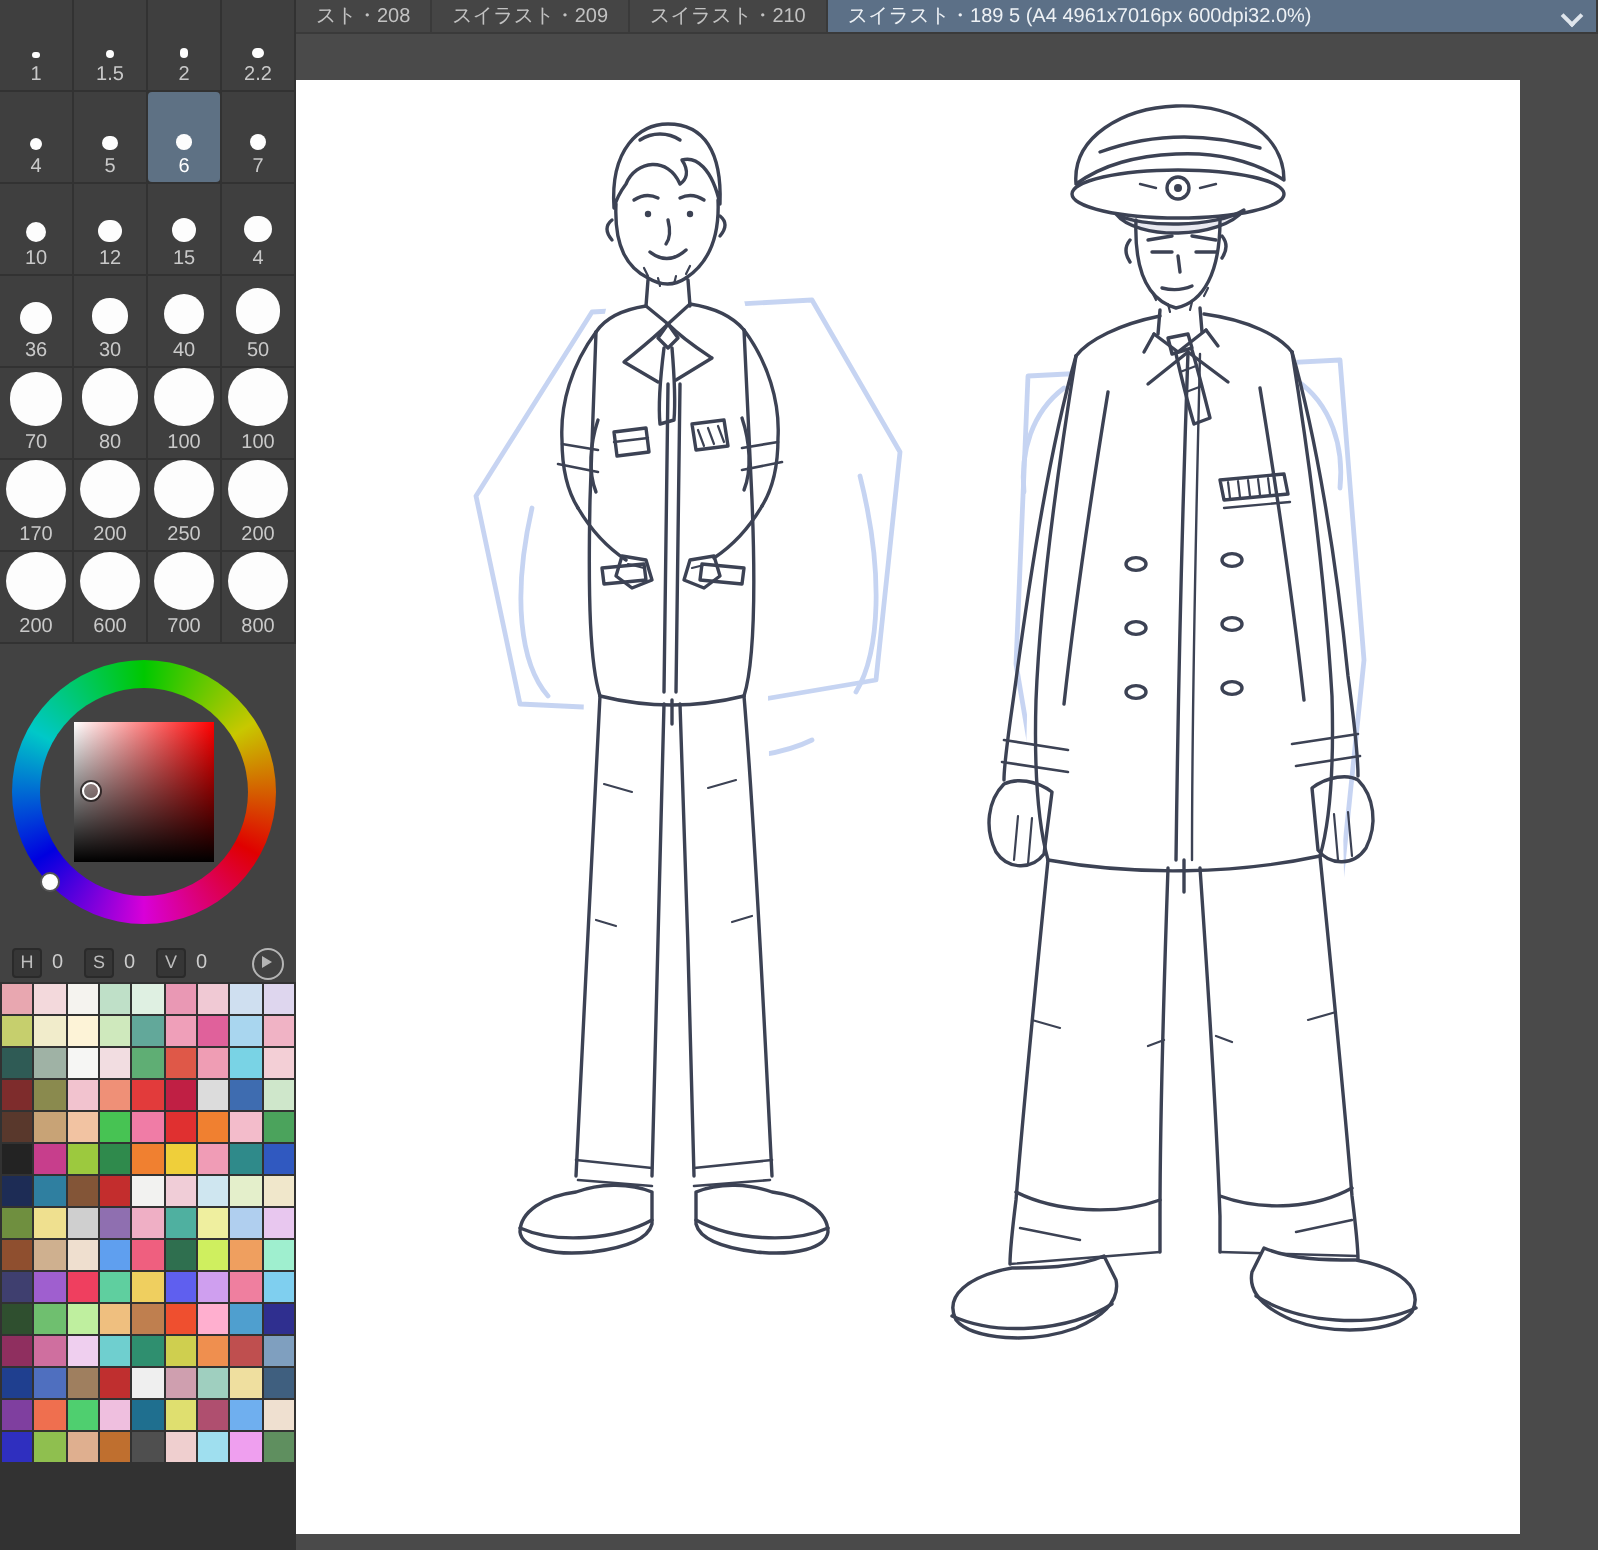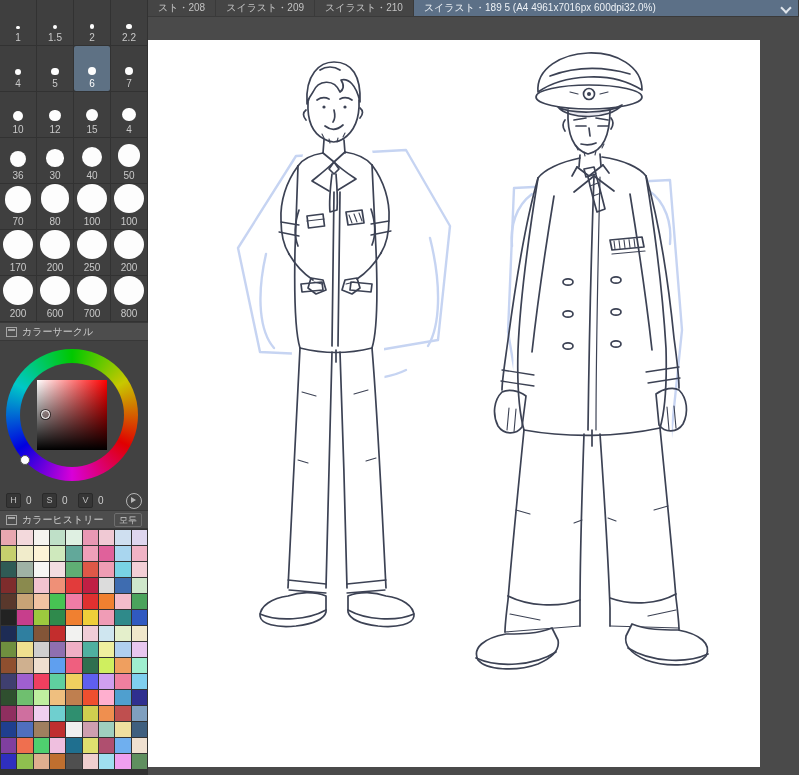--- a/index.html
+++ b/index.html
@@ -216,24 +216,20 @@
       <div class="bcell">
         <div class="dot" style="height: 30px; width: 30px;"></div>
         <div class="blab">700</div>
       </div>
       <div class="bcell">
         <div class="dot" style="height: 30px; width: 30px;"></div>
         <div class="blab">800</div>
       </div>
     </div>
 
-  <div class="panel-header">
-    <span class="panel-icon"></span>
-    <span class="panel-title">カラーサークル</span>
-  </div>
 
   <div class="wheel-zone">
     <div class="wheel">
       <div class="wheel-hole"></div>
       <div class="sv-square">
         <div class="sv-dot"></div>
       </div>
       <div class="hue-dot"></div>
     </div>
   </div>
@@ -241,26 +237,20 @@
   <div class="hsv-row">
     <span class="hsv-key">H</span>
     <span class="hsv-val">0</span>
     <span class="hsv-key">S</span>
     <span class="hsv-val">0</span>
     <span class="hsv-key">V</span>
     <span class="hsv-val">0</span>
     <span class="circle-btn"></span>
   </div>
 
-  <div class="panel-header">
-    <span class="panel-icon"></span>
-    <span class="panel-title">カラーヒストリー</span>
-    <span class="header-spacer"></span>
-    <span class="history-tab">모두</span>
-  </div>
 
   <div class="swatch-grid">
       <div class="swatch" style="background: rgb(232, 167, 176);"></div>
       <div class="swatch" style="background: rgb(243, 217, 220);"></div>
       <div class="swatch" style="background: rgb(245, 243, 239);"></div>
       <div class="swatch" style="background: rgb(191, 224, 200);"></div>
       <div class="swatch" style="background: rgb(223, 240, 226);"></div>
       <div class="swatch" style="background: rgb(233, 152, 180);"></div>
       <div class="swatch" style="background: rgb(240, 201, 212);"></div>
       <div class="swatch" style="background: rgb(207, 223, 240);"></div>

